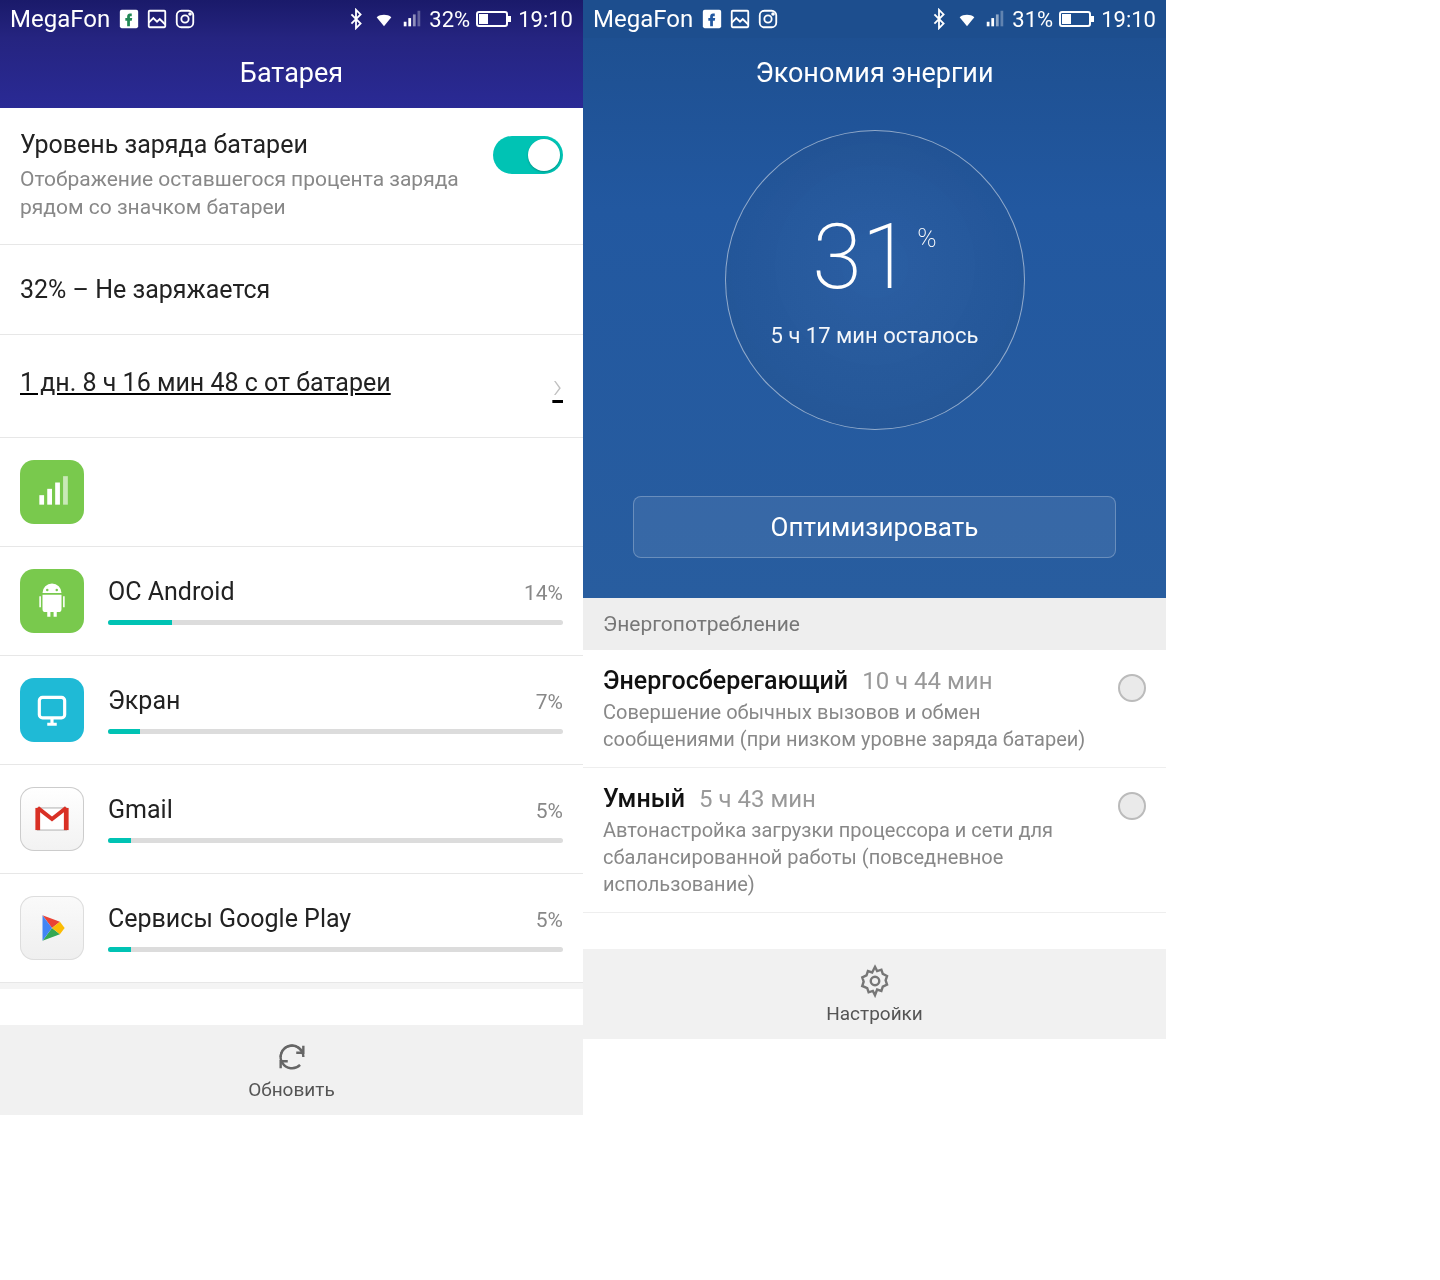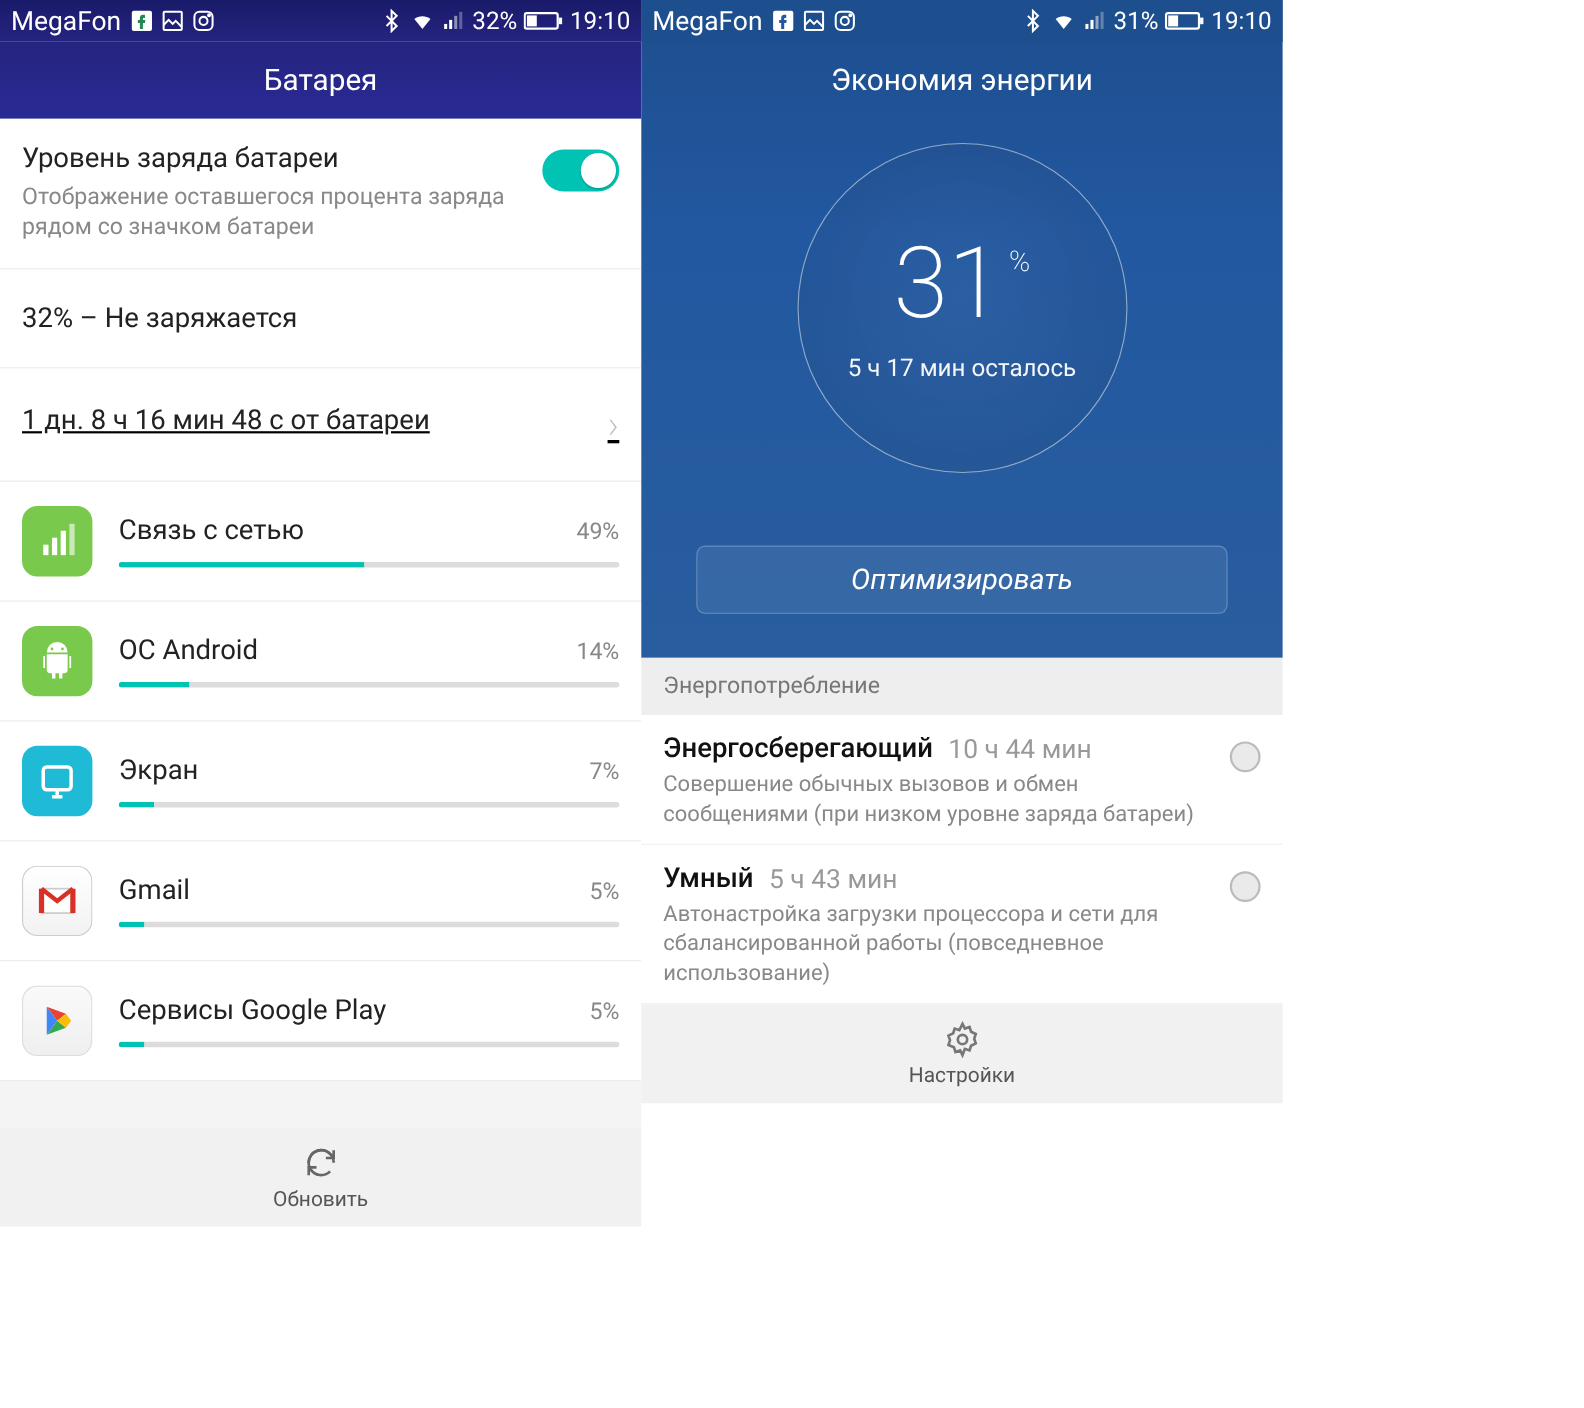--- a/index.html
+++ b/index.html
@@ -40,33 +40,33 @@
 .usage-row { display:flex; align-items:center; gap:24px; padding:22px 20px; background:#fff; border-bottom:1px solid #e7e7e7; }
 .app-icon { width:64px; height:64px; border-radius:14px; flex-shrink:0; display:flex; align-items:center; justify-content:center; color:#fff; }
 .app-icon svg { width:38px; height:38px; }
 .usage-body { flex:1; }
 .usage-top { display:flex; justify-content:space-between; align-items:baseline; margin-bottom:14px; }
 .usage-name { font-size:25px; color:#222; }
 .usage-pct { font-size:21px; color:#888; }
 .usage-bar { width:100%; height:5px; background:#dcdcdc; border-radius:3px; overflow:hidden; }
 .usage-bar .fill { height:100%; background:#00c3b4; }
 
-.footer { height:90px; background:#f1f1f1; display:flex; align-items:center; justify-content:center; flex-direction:column; gap:4px; color:#555; }
+.footer { height:90px; background:#f1f1f1; display:flex; align-items:center; justify-content:center; flex-direction:column; gap:4px; color:#555;margin-top:36px; }
 .footer-icn { width:34px; height:34px; }
 .footer-lbl { font-size:19px; }
 
 
 .right-top { background:linear-gradient(180deg,#1d4e8e 0%, #2258a0 35%, #285d9f 100%); color:#fff; padding-bottom:10px; }
 .right .title-bar { background:transparent; }
 .circle-wrap { display:flex; justify-content:center; padding:22px 0 26px; }
 .big-circle { width:300px; height:300px; border-radius:50%; border:1px solid rgba(255,255,255,.5); display:flex; flex-direction:column; align-items:center; justify-content:center; position:relative; background:radial-gradient(circle at 50% 45%, rgba(255,255,255,.04), rgba(0,0,0,.08)); }
 .big-pct { font-size:90px; font-weight:200; line-height:1; display:flex; align-items:flex-start; }
 .big-pct .sym { font-size:26px; margin-top:12px; margin-left:6px; }
 .big-rem { font-size:22px; margin-top:20px; opacity:.95; }
-.opt-btn { margin:40px 50px 30px; height:62px; border-radius:8px; background:rgba(255,255,255,.08); border:1px solid rgba(255,255,255,.25); color:#fff; font-size:26px; display:flex; align-items:center; justify-content:center;font-style:italic; }
+.opt-btn { margin:40px 50px 30px; height:62px; border-radius:8px; background:rgba(255,255,255,.08); border:1px solid rgba(255,255,255,.25); color:#fff; font-size:26px; display:flex; align-items:center; justify-content:center; }
 
 .section-hdr { background:#eee; padding:14px 20px; font-size:21px; color:#777; }
 .mode-row { padding:16px 20px 14px; border-bottom:1px solid #eee; display:flex; gap:16px; background:#fff; }
 .mode-body { flex:1; }
 .mode-top { display:flex; align-items:center; gap:14px; }
 .mode-name { font-size:25px; font-weight:500; color:#111; }
 .mode-time { font-size:24px; color:#999; }
 .mode-desc { font-size:20px; color:#888; line-height:1.35; margin-top:4px; }
 .radio { width:28px; height:28px; border-radius:50%; flex-shrink:0; margin-top:8px; }
 .radio.off { border:2px solid #bbb; background:#eaeaea; }
@@ -162,29 +162,20 @@
 
     <div id="usage-list">
         <div class="usage-row">
           <div class="app-icon bg-green">
             <svg viewBox="0 0 24 24" fill="#fff">
               <rect x="4" y="14" width="3" height="6"></rect>
               <rect x="9" y="10" width="3" height="10"></rect>
               <rect x="14" y="6" width="3" height="14"></rect>
               <rect x="19" y="2" width="3" height="18" opacity=".6"></rect>
             </svg>
-          </div>
-          <div class="usage-body">
-            <div class="usage-top">
-              <span class="usage-name">Связь с сетью</span>
-              <span class="usage-pct">49%</span>
-            </div>
-            <div class="usage-bar">
-              <div class="fill" style="width:49%"></div>
-            </div>
           </div>
         </div>
         <div class="usage-row">
           <div class="app-icon bg-android">
             <svg viewBox="0 0 24 24" fill="#fff">
               <path d="M6 8h12v9a2 2 0 01-2 2h-1v3h-2v-3h-2v3H9v-3H8a2 2 0 01-2-2V8zm0-1a6 6 0 0112 0H6zM4 9h1v7H4zM19 9h1v7h-1z"></path>
               <circle cx="9" cy="5" r=".8" fill="#79c94d"></circle>
               <circle cx="15" cy="5" r=".8" fill="#79c94d"></circle>
             </svg>
           </div>

